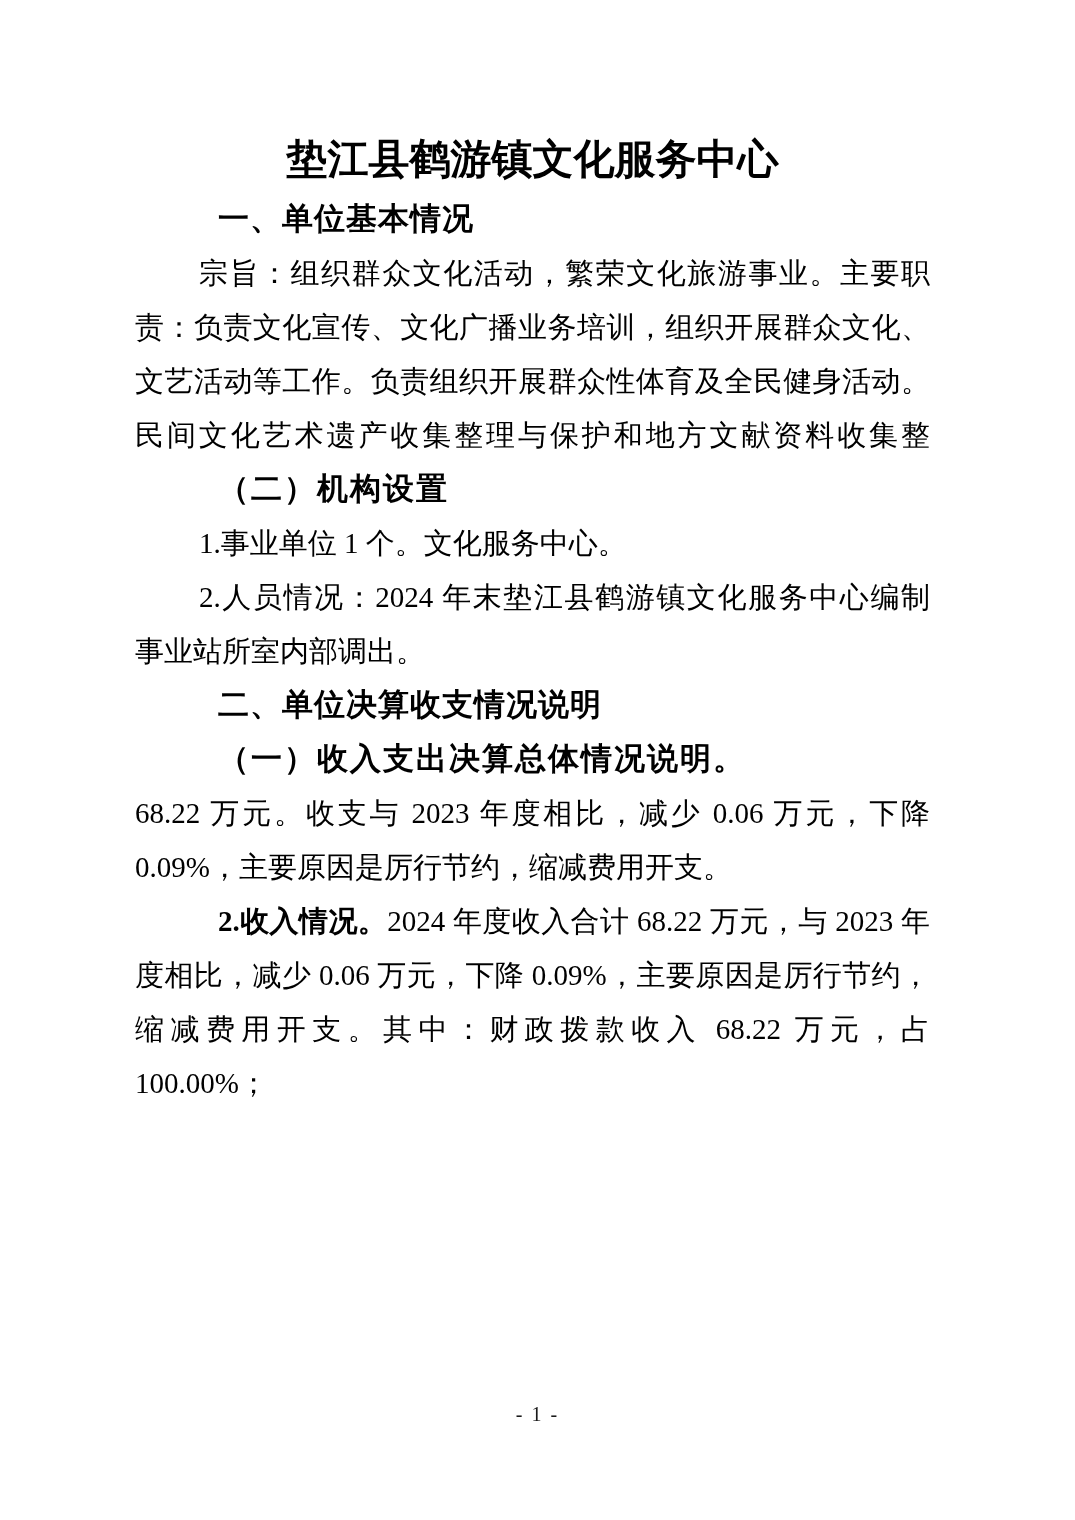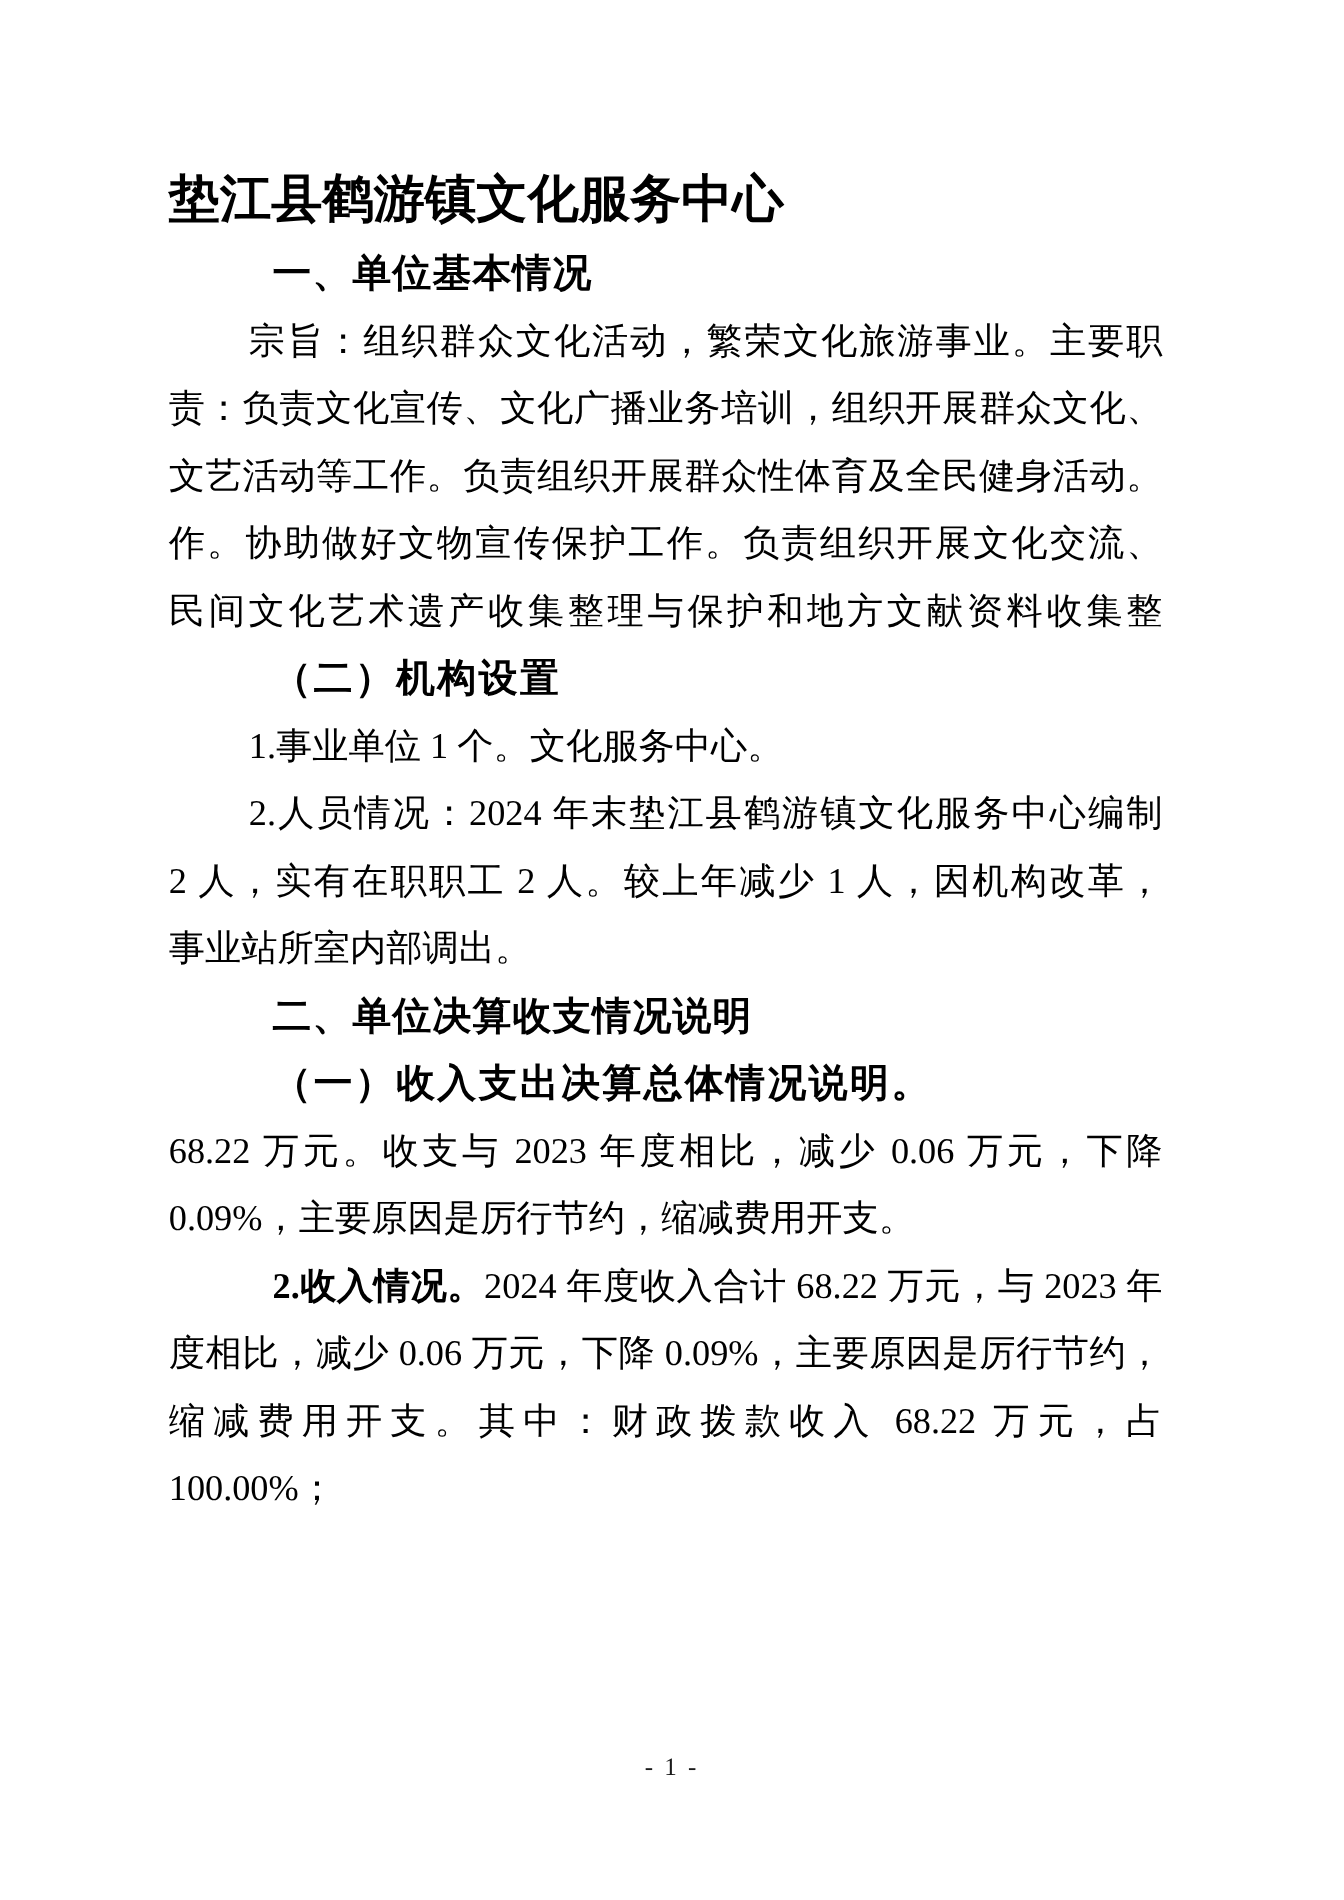--- a/index.html
+++ b/index.html
@@ -19,20 +19,21 @@
   .doc {
     position: absolute;
     left: 135px;
     top: 128px;
     width: 795px;
   }
   .title-line {
     font-size: 41px;
     line-height: 62px;
     font-weight: 700;
+    text-align: center;
     white-space: nowrap;
     font-family: "Liberation Serif", serif;
   }
   .title-block { margin-bottom: 2px; }
   .line {
     height: 54px;
     line-height: 54px;
     font-size: 29px;
     text-align: justify;
     text-align-last: left;
@@ -71,26 +72,24 @@
 <div class="page">
   <div class="doc">
     <div class="title-block">
       <div class="title-line">垫江县鹤游镇文化服务中心</div>
     </div>
     <div>
         <div class="line hei indent"><span class="seg-bold">一、单位基本情况</span></div>
         <div class="line body indent just"><span>宗旨：组织群众文化活动，繁荣文化旅游事业。主要职</span></div>
         <div class="line body just"><span>责：负责文化宣传、文化广播业务培训，组织开展群众文化、</span></div>
         <div class="line body just"><span>文艺活动等工作。负责组织开展群众性体育及全民健身活动。</span></div>
-        <div class="line body just"><span>作。协助做好文物宣传保护工作。负责组织开展文化交流、</span></div>
         <div class="line body just"><span>民间文化艺术遗产收集整理与保护和地方文献资料收集整</span></div>
         <div class="line kai indent"><span class="seg-bold">（二）机构设置</span></div>
         <div class="line body indent"><span>1.事业单位 1 个。文化服务中心。</span></div>
         <div class="line body indent just"><span>2.人员情况：2024 年末垫江县鹤游镇文化服务中心编制</span></div>
-        <div class="line body just"><span>2 人，实有在职职工 2 人。较上年减少 1 人，因机构改革，</span></div>
         <div class="line body"><span>事业站所室内部调出。</span></div>
         <div class="line hei indent"><span class="seg-bold">二、单位决算收支情况说明</span></div>
         <div class="line kai indent"><span class="seg-bold">（一）收入支出决算总体情况说明。</span></div>
         <div class="line body just"><span>68.22 万元。收支与 2023 年度相比，减少 0.06 万元，下降</span></div>
         <div class="line body"><span>0.09%，主要原因是厉行节约，缩减费用开支。</span></div>
         <div class="line body indent just"><span class="seg-bold">2.收入情况。</span><span>2024 年度收入合计 68.22 万元，与 2023 年</span></div>
         <div class="line body just"><span>度相比，减少 0.06 万元，下降 0.09%，主要原因是厉行节约，</span></div>
         <div class="line body just"><span>缩减费用开支。其中：财政拨款收入 68.22 万元，占 100.00%；</span></div>
       </div>
   </div>

